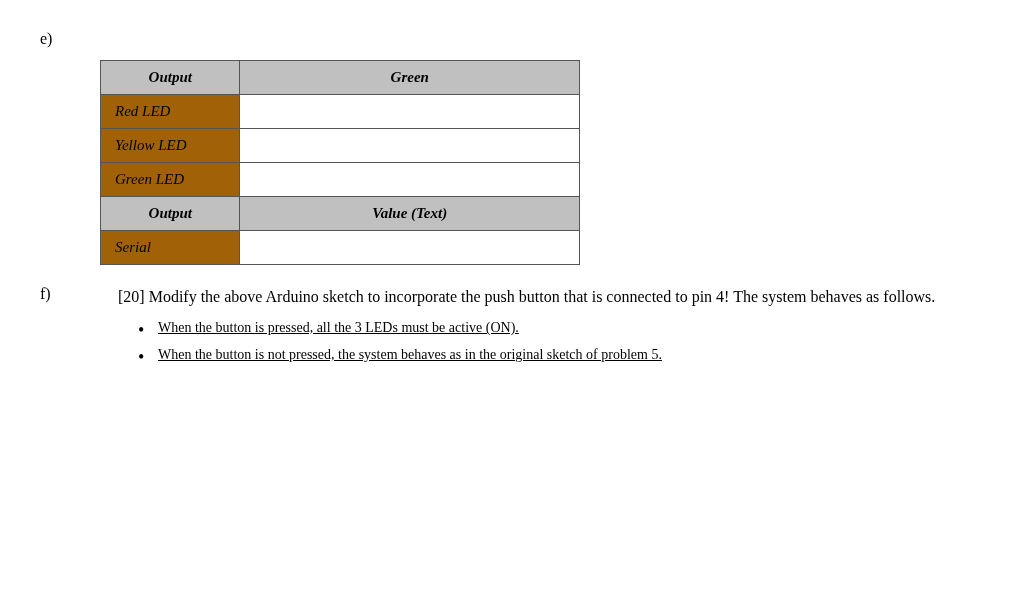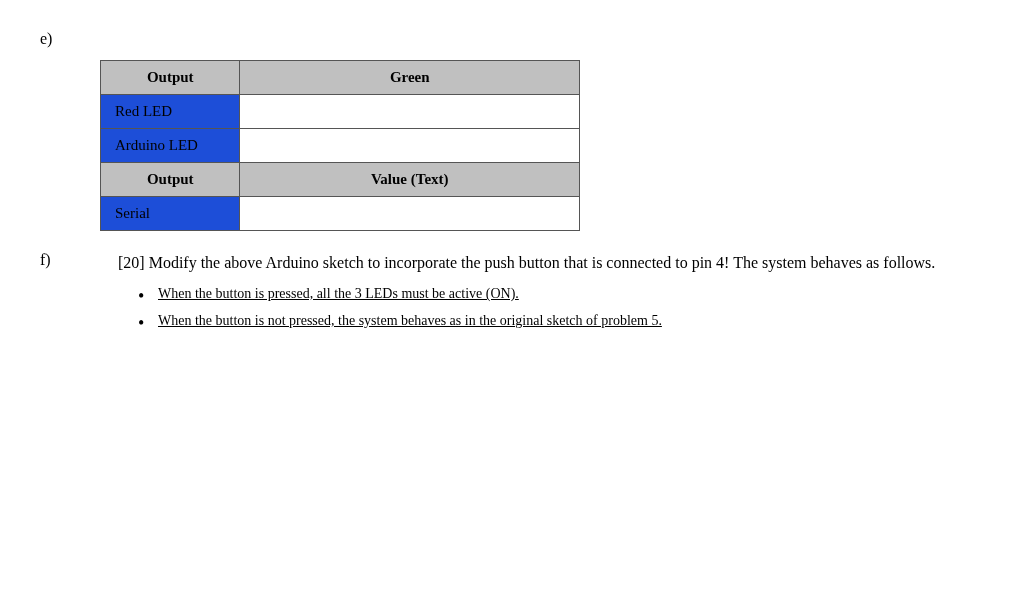--- a/index.html
+++ b/index.html
@@ -39,40 +39,41 @@
     }
 
     .table-container {
       margin-left: 60px;
       margin-bottom: 16px;
     }
 
     table {
       border-collapse: collapse;
       width: 480px;
+      font-style: italic;
     }
 
     table td, table th {
       border: 1.5px solid #555555;
       padding: 8px 14px;
       font-size: 15px;
     }
 
     .header-row td {
       background-color: #c0c0c0;
       font-weight: bold;
       text-align: center;
     }
 
     .data-row td {
       background-color: #ffffff;
     }
 
     .data-row td:first-child {
-      background-color: #1d4ed8;
+      background-color: #a16207;
     }
 
     .data-row td:last-child {
       background-color: #ffffff;
       min-width: 280px;
     }
 
     .col-output {
       width: 140px;
     }
@@ -127,21 +128,25 @@
           <tr class="header-row">
         <td class="col-output">Output</td>
         <td class="col-value">Green</td>
       </tr>
 
       <tr class="data-row">
         <td>Red LED</td>
         <td></td>
       </tr>
       <tr class="data-row">
-        <td>Arduino LED</td>
+        <td>Yellow LED</td>
+        <td></td>
+      </tr>
+      <tr class="data-row">
+        <td>Green LED</td>
         <td></td>
       </tr>
 
       <tr class="header-row">
         <td class="col-output">Output</td>
         <td class="col-value">Value (Text)</td>
       </tr>
 
       <tr class="data-row">
         <td>Serial</td>

